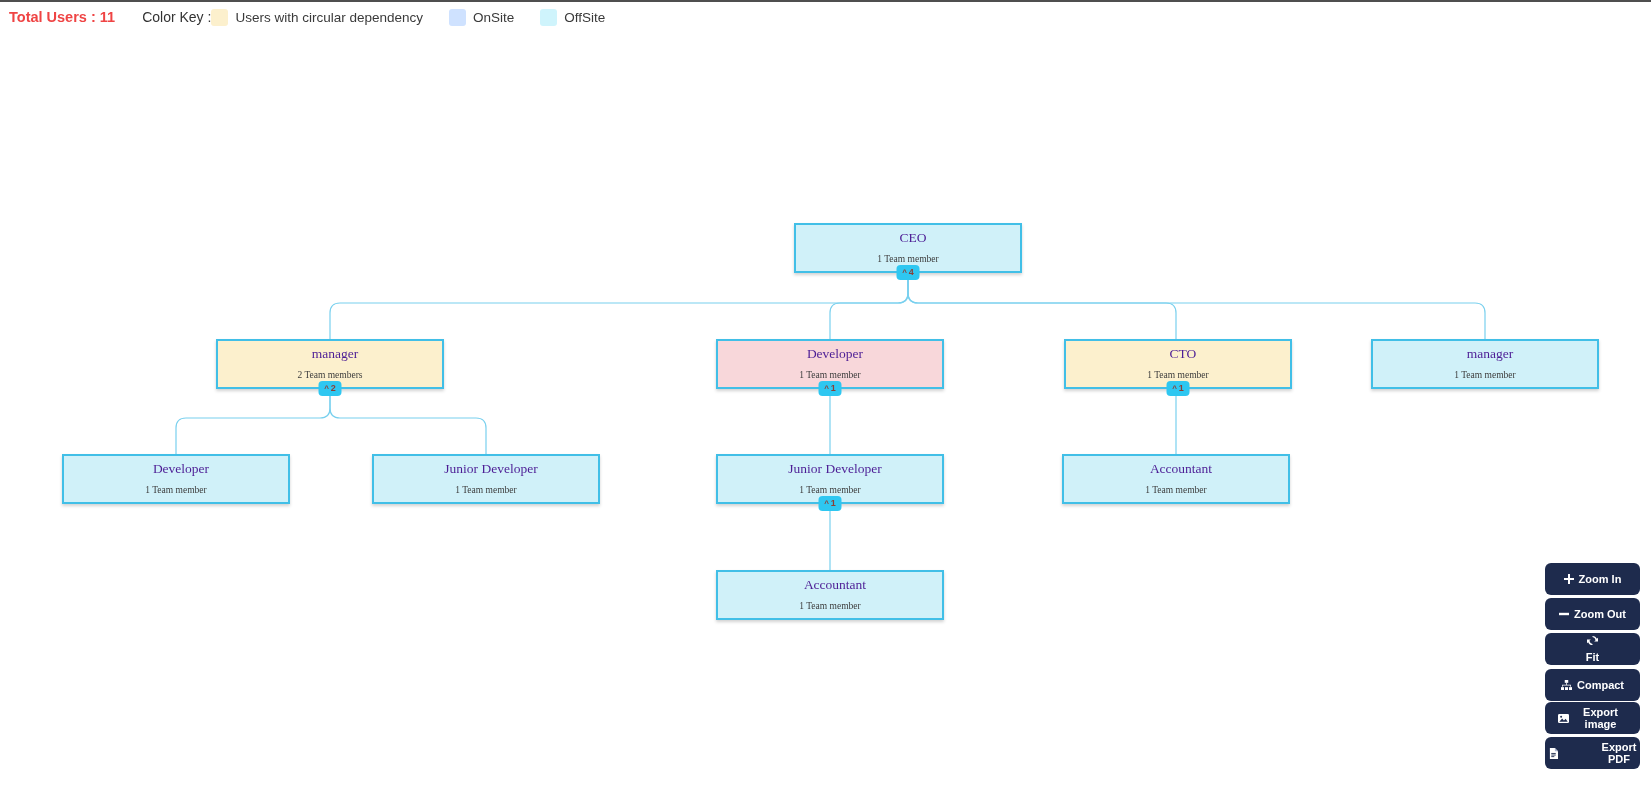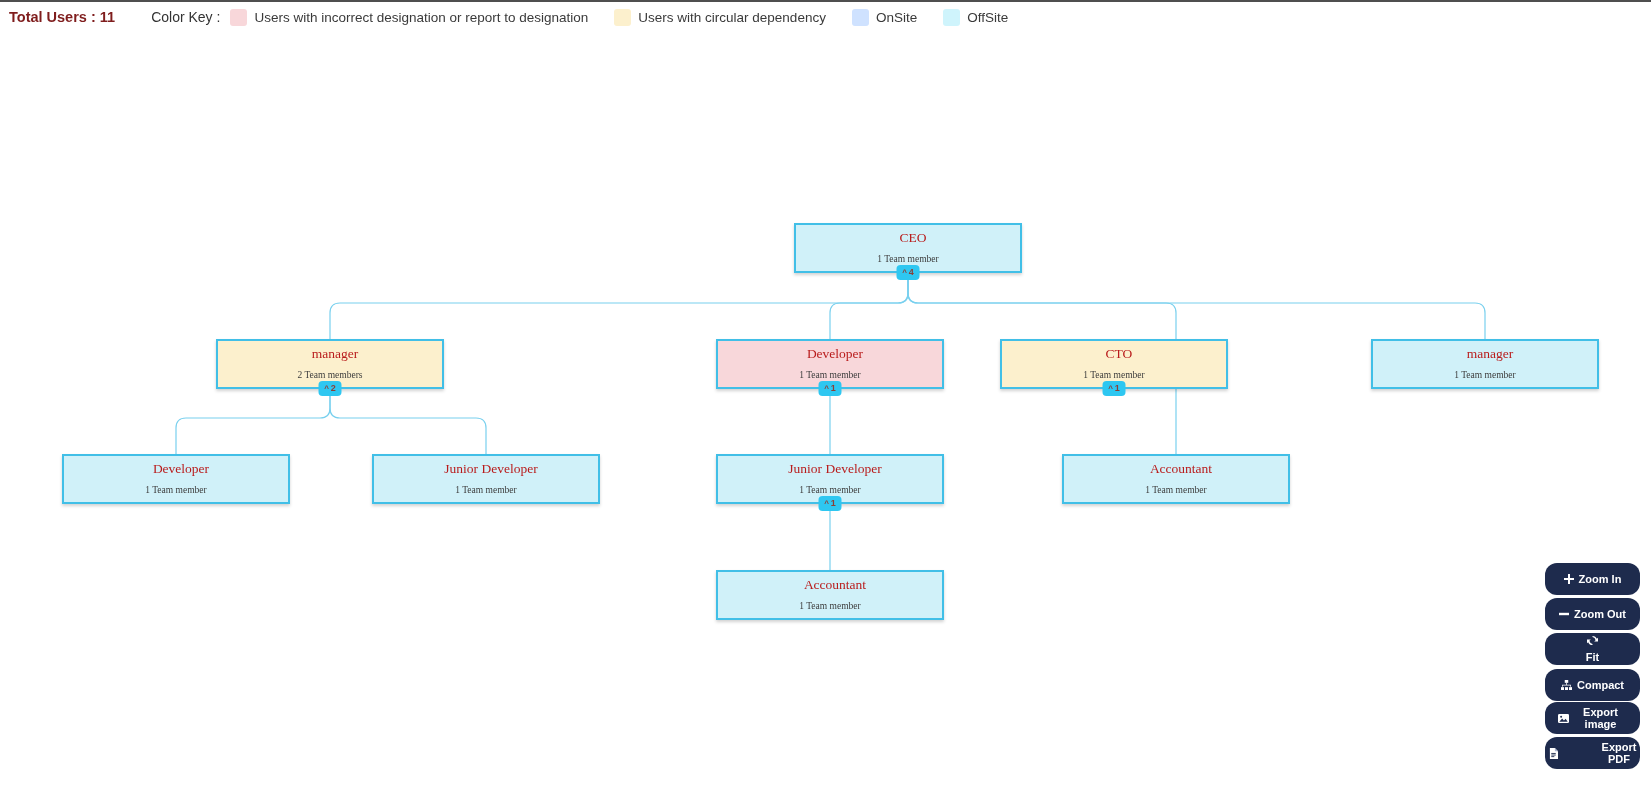--- a/index.html
+++ b/index.html
@@ -7,60 +7,56 @@
     --connector:#79d0ee;
     --badge-bg:#2ec7f1;
     --badge-text:#8a4038;
     --btn-bg:#1e2b4d;
   }
   html,body{margin:0;padding:0;background:#fff;}
   body{font-family:"Liberation Sans",sans-serif;}
   .app{position:relative;width:1651px;height:795px;overflow:hidden;background:#fff;border-top:2px solid #4f4f4f;box-sizing:border-box;}
   
   .topbar{position:absolute;top:0;left:0;right:0;height:30px;display:flex;align-items:center;padding-left:9px;background:#fff;}
-  .total-users{font-size:14.5px;font-weight:bold;color:#7f1d1d;margin-right:36px;white-space:nowrap;}
-  .color-key{font-size:14px;color:#333;margin-right:10px;white-space:nowrap;}
+  .total-users{font-size:14.5px;font-weight:bold;color:#ef4444;margin-right:27px;white-space:nowrap;}
+  .color-key{font-size:14px;color:#333;white-space:nowrap;}
   .legend{display:flex;align-items:center;gap:26px;}
   .legend-item{display:flex;align-items:center;gap:7px;}
   .swatch{width:17px;height:17px;border-radius:3px;display:inline-block;}
   .legend-label{font-size:13.5px;color:#3a3a3a;white-space:nowrap;}
   
   svg.connectors{position:absolute;top:0;left:0;width:1651px;height:795px;pointer-events:none;z-index:1;}
   svg.connectors path{fill:none;stroke:var(--connector);stroke-width:1.2;}
   
   .node{position:absolute;border:2px solid var(--node-border);box-sizing:border-box;text-align:center;
         font-family:"Liberation Serif",serif;box-shadow:0 2px 3px rgba(0,0,0,0.18);cursor:pointer;z-index:2;}
-  .node-title{font-size:13.5px;color:#b91c1c;margin-top:6px;line-height:14px;margin-left:10px;}
+  .node-title{font-size:13.5px;color:#4c1d95;margin-top:6px;line-height:14px;margin-left:10px;}
   .node-sub{font-size:9.5px;color:#3d3d3d;margin-top:9px;line-height:10px;}
   .badge{position:absolute;left:50%;bottom:-9px;transform:translateX(-50%);
          background:var(--badge-bg);color:var(--badge-text);font-family:"Liberation Sans",sans-serif;
          font-size:9px;font-weight:bold;line-height:15px;height:15px;min-width:23px;padding:0 2px;
          border-radius:4px;box-sizing:border-box;text-align:center;cursor:pointer;}
   .bcaret{font-size:8px;margin-right:2px;}
   
   .btn{position:absolute;right:11px;width:95px;height:32px;background:var(--btn-bg);color:#fff;border:none;
-       border-radius:12px;font-family:"Liberation Sans",sans-serif;font-size:11px;font-weight:bold;
+       border-radius:6px;font-family:"Liberation Sans",sans-serif;font-size:11px;font-weight:bold;
        display:flex;align-items:center;justify-content:center;gap:5px;cursor:pointer;z-index:3;padding:13px;}
   .bicon{display:flex;align-items:center;}
 </style>
 </head>
 <body>
 
 <div class="app" id="app">
   <div class="topbar">
     <div class="total-users">
       <span>Total Users :</span>
       <span>11</span>
     </div>
     <div class="color-key">Color Key :</div>
     <div class="legend" id="legend">
-        <span class="legend-item">
-          <span class="swatch" style="background: rgb(248, 215, 218);"></span>
-          <span class="legend-label">Users with incorrect designation or report to designation</span>
-        </span>
         <span class="legend-item">
           <span class="swatch" style="background: rgb(252, 240, 205);"></span>
           <span class="legend-label">Users with circular dependency</span>
         </span>
         <span class="legend-item">
           <span class="swatch" style="background: rgb(207, 226, 255);"></span>
           <span class="legend-label">OnSite</span>
         </span>
         <span class="legend-item">
           <span class="swatch" style="background: rgb(207, 244, 252);"></span>
@@ -90,21 +86,21 @@
       <div class="node" style="left: 216px; top: 337px; width: 228px; height: 50px; background: rgb(252, 240, 205);">
         <div class="node-title">manager</div>
         <div class="node-sub">2 Team members</div>
         <div class="badge"><span class="bcaret">^</span>2</div>
       </div>
       <div class="node" style="left: 716px; top: 337px; width: 228px; height: 50px; background: rgb(248, 215, 218);">
         <div class="node-title">Developer</div>
         <div class="node-sub">1 Team member</div>
         <div class="badge"><span class="bcaret">^</span>1</div>
       </div>
-      <div class="node" style="left: 1000px; top: 337px; width: 228px; height: 50px; background: rgb(252, 240, 205);">
+      <div class="node" style="left: 1064px; top: 337px; width: 228px; height: 50px; background: rgb(252, 240, 205);">
         <div class="node-title">CTO</div>
         <div class="node-sub">1 Team member</div>
         <div class="badge"><span class="bcaret">^</span>1</div>
       </div>
       <div class="node" style="left: 1371px; top: 337px; width: 228px; height: 50px; background: rgb(208, 241, 249);">
         <div class="node-title">manager</div>
         <div class="node-sub">1 Team member</div>
       </div>
       <div class="node" style="left: 62px; top: 452px; width: 228px; height: 50px; background: rgb(208, 241, 249);">
         <div class="node-title">Developer</div>

